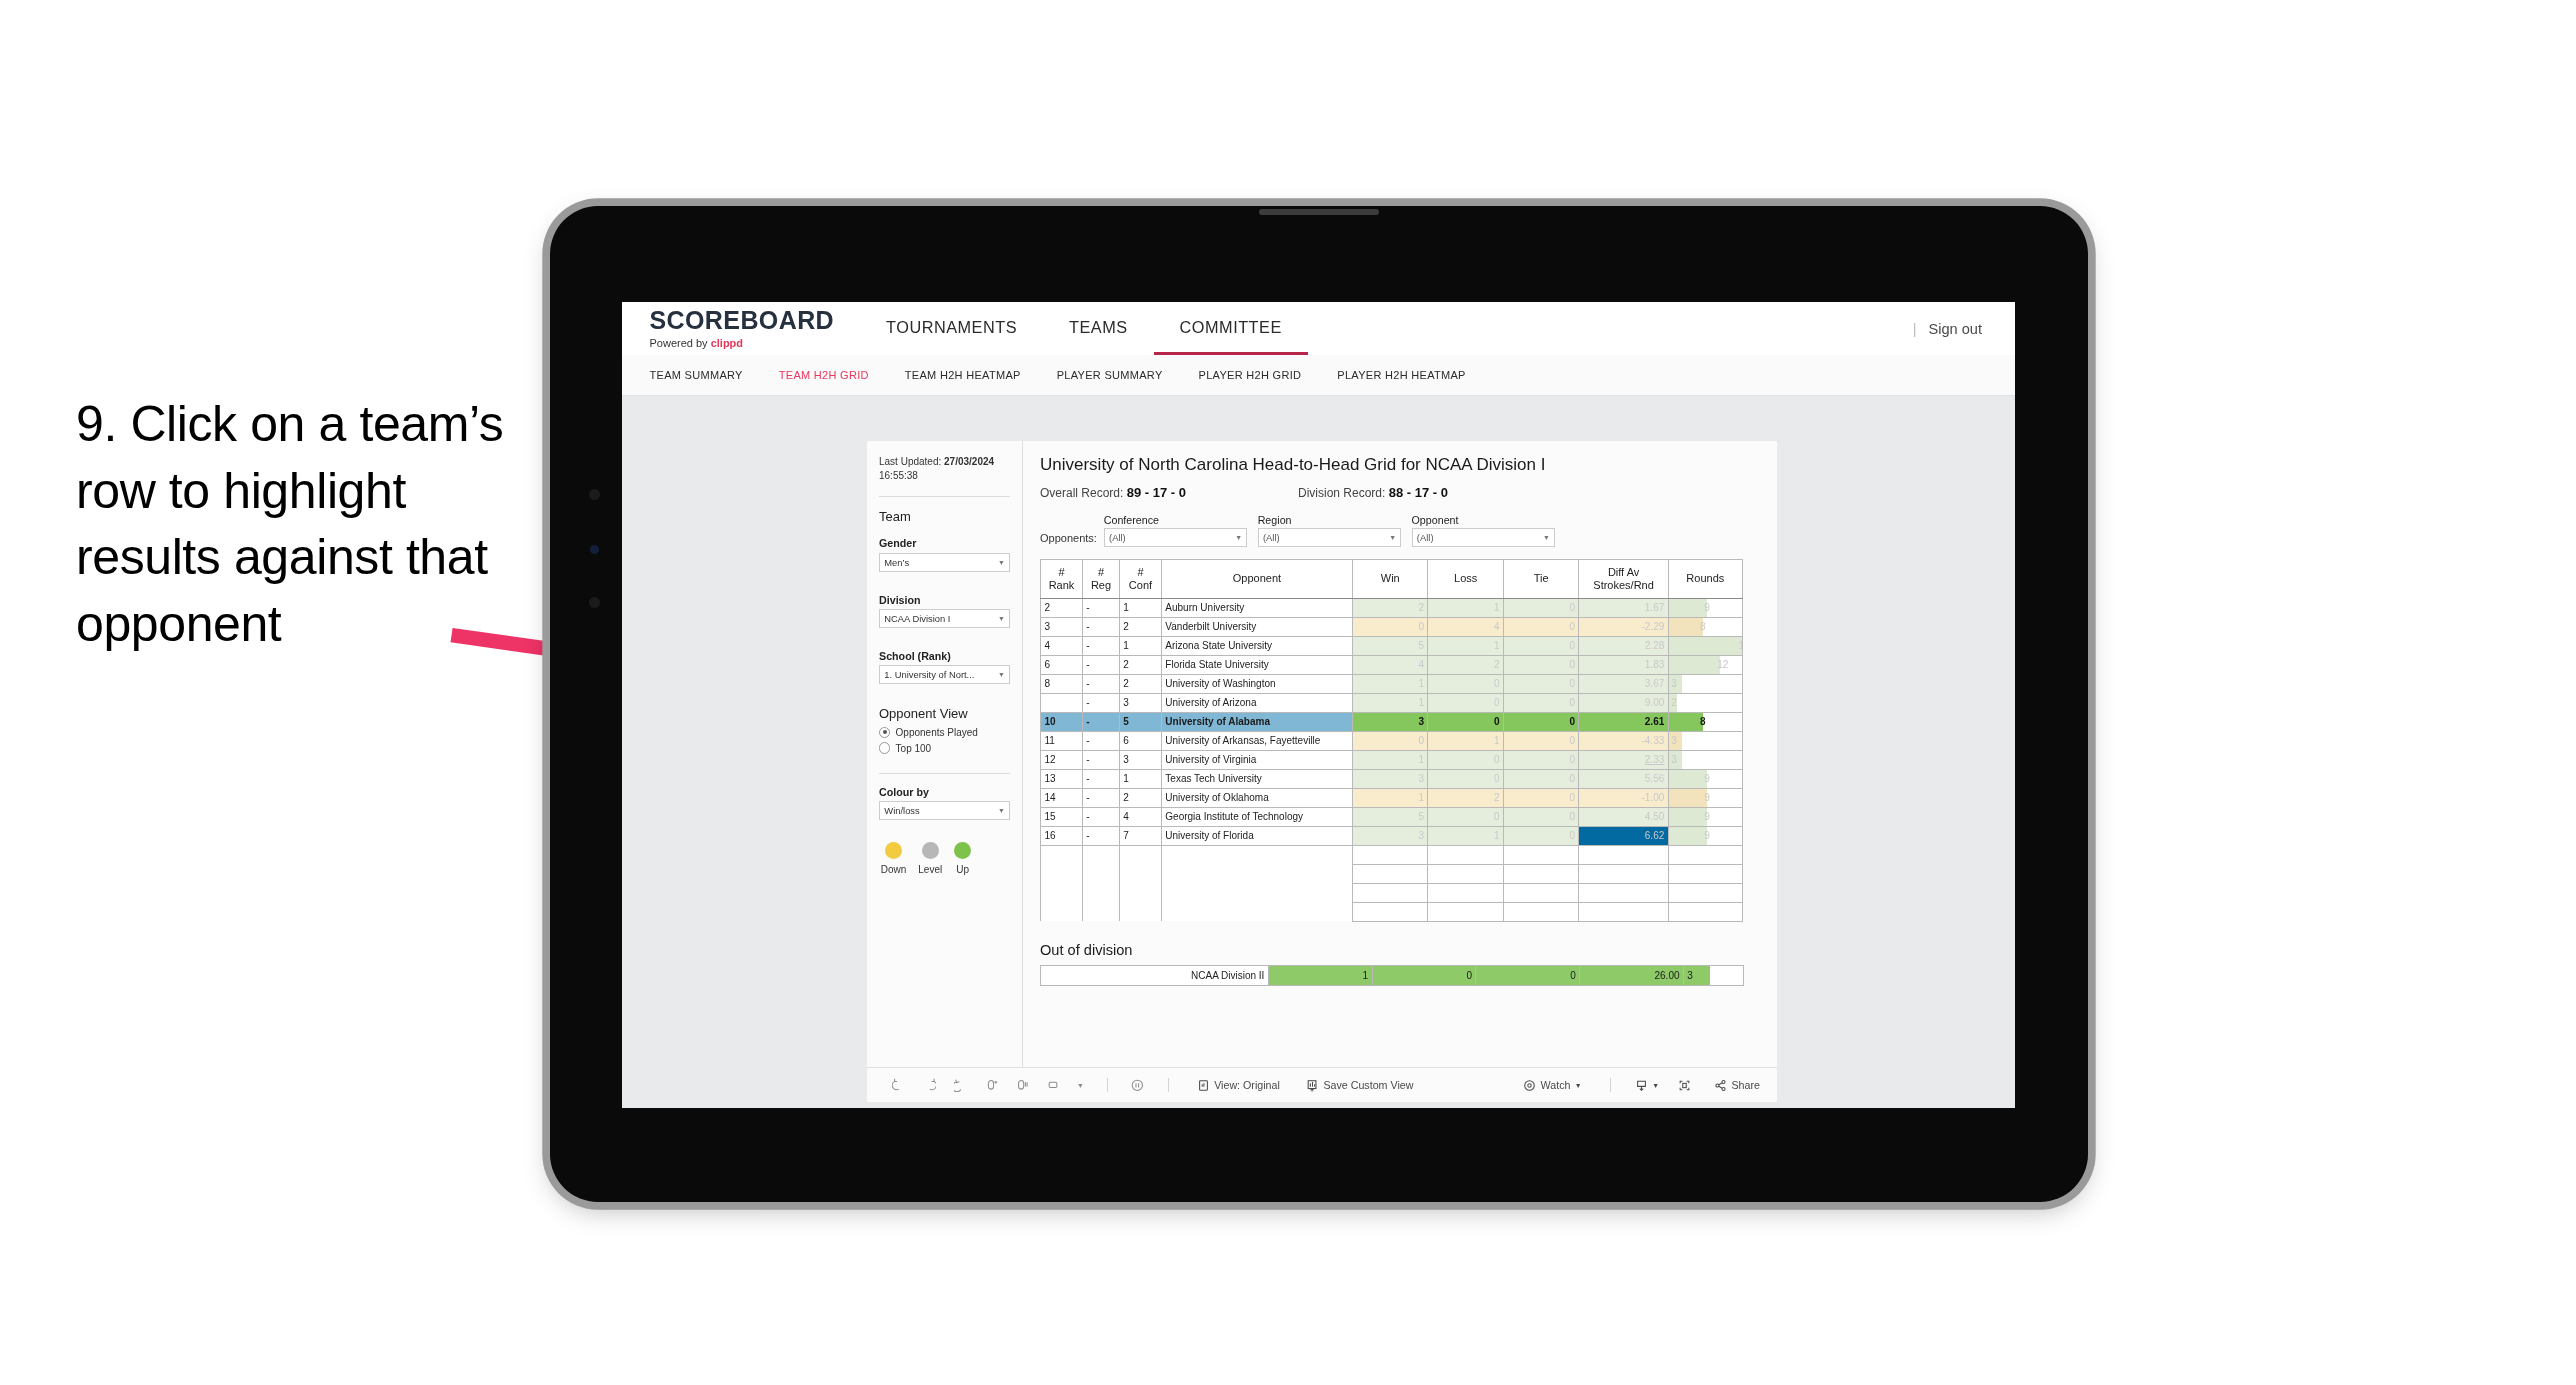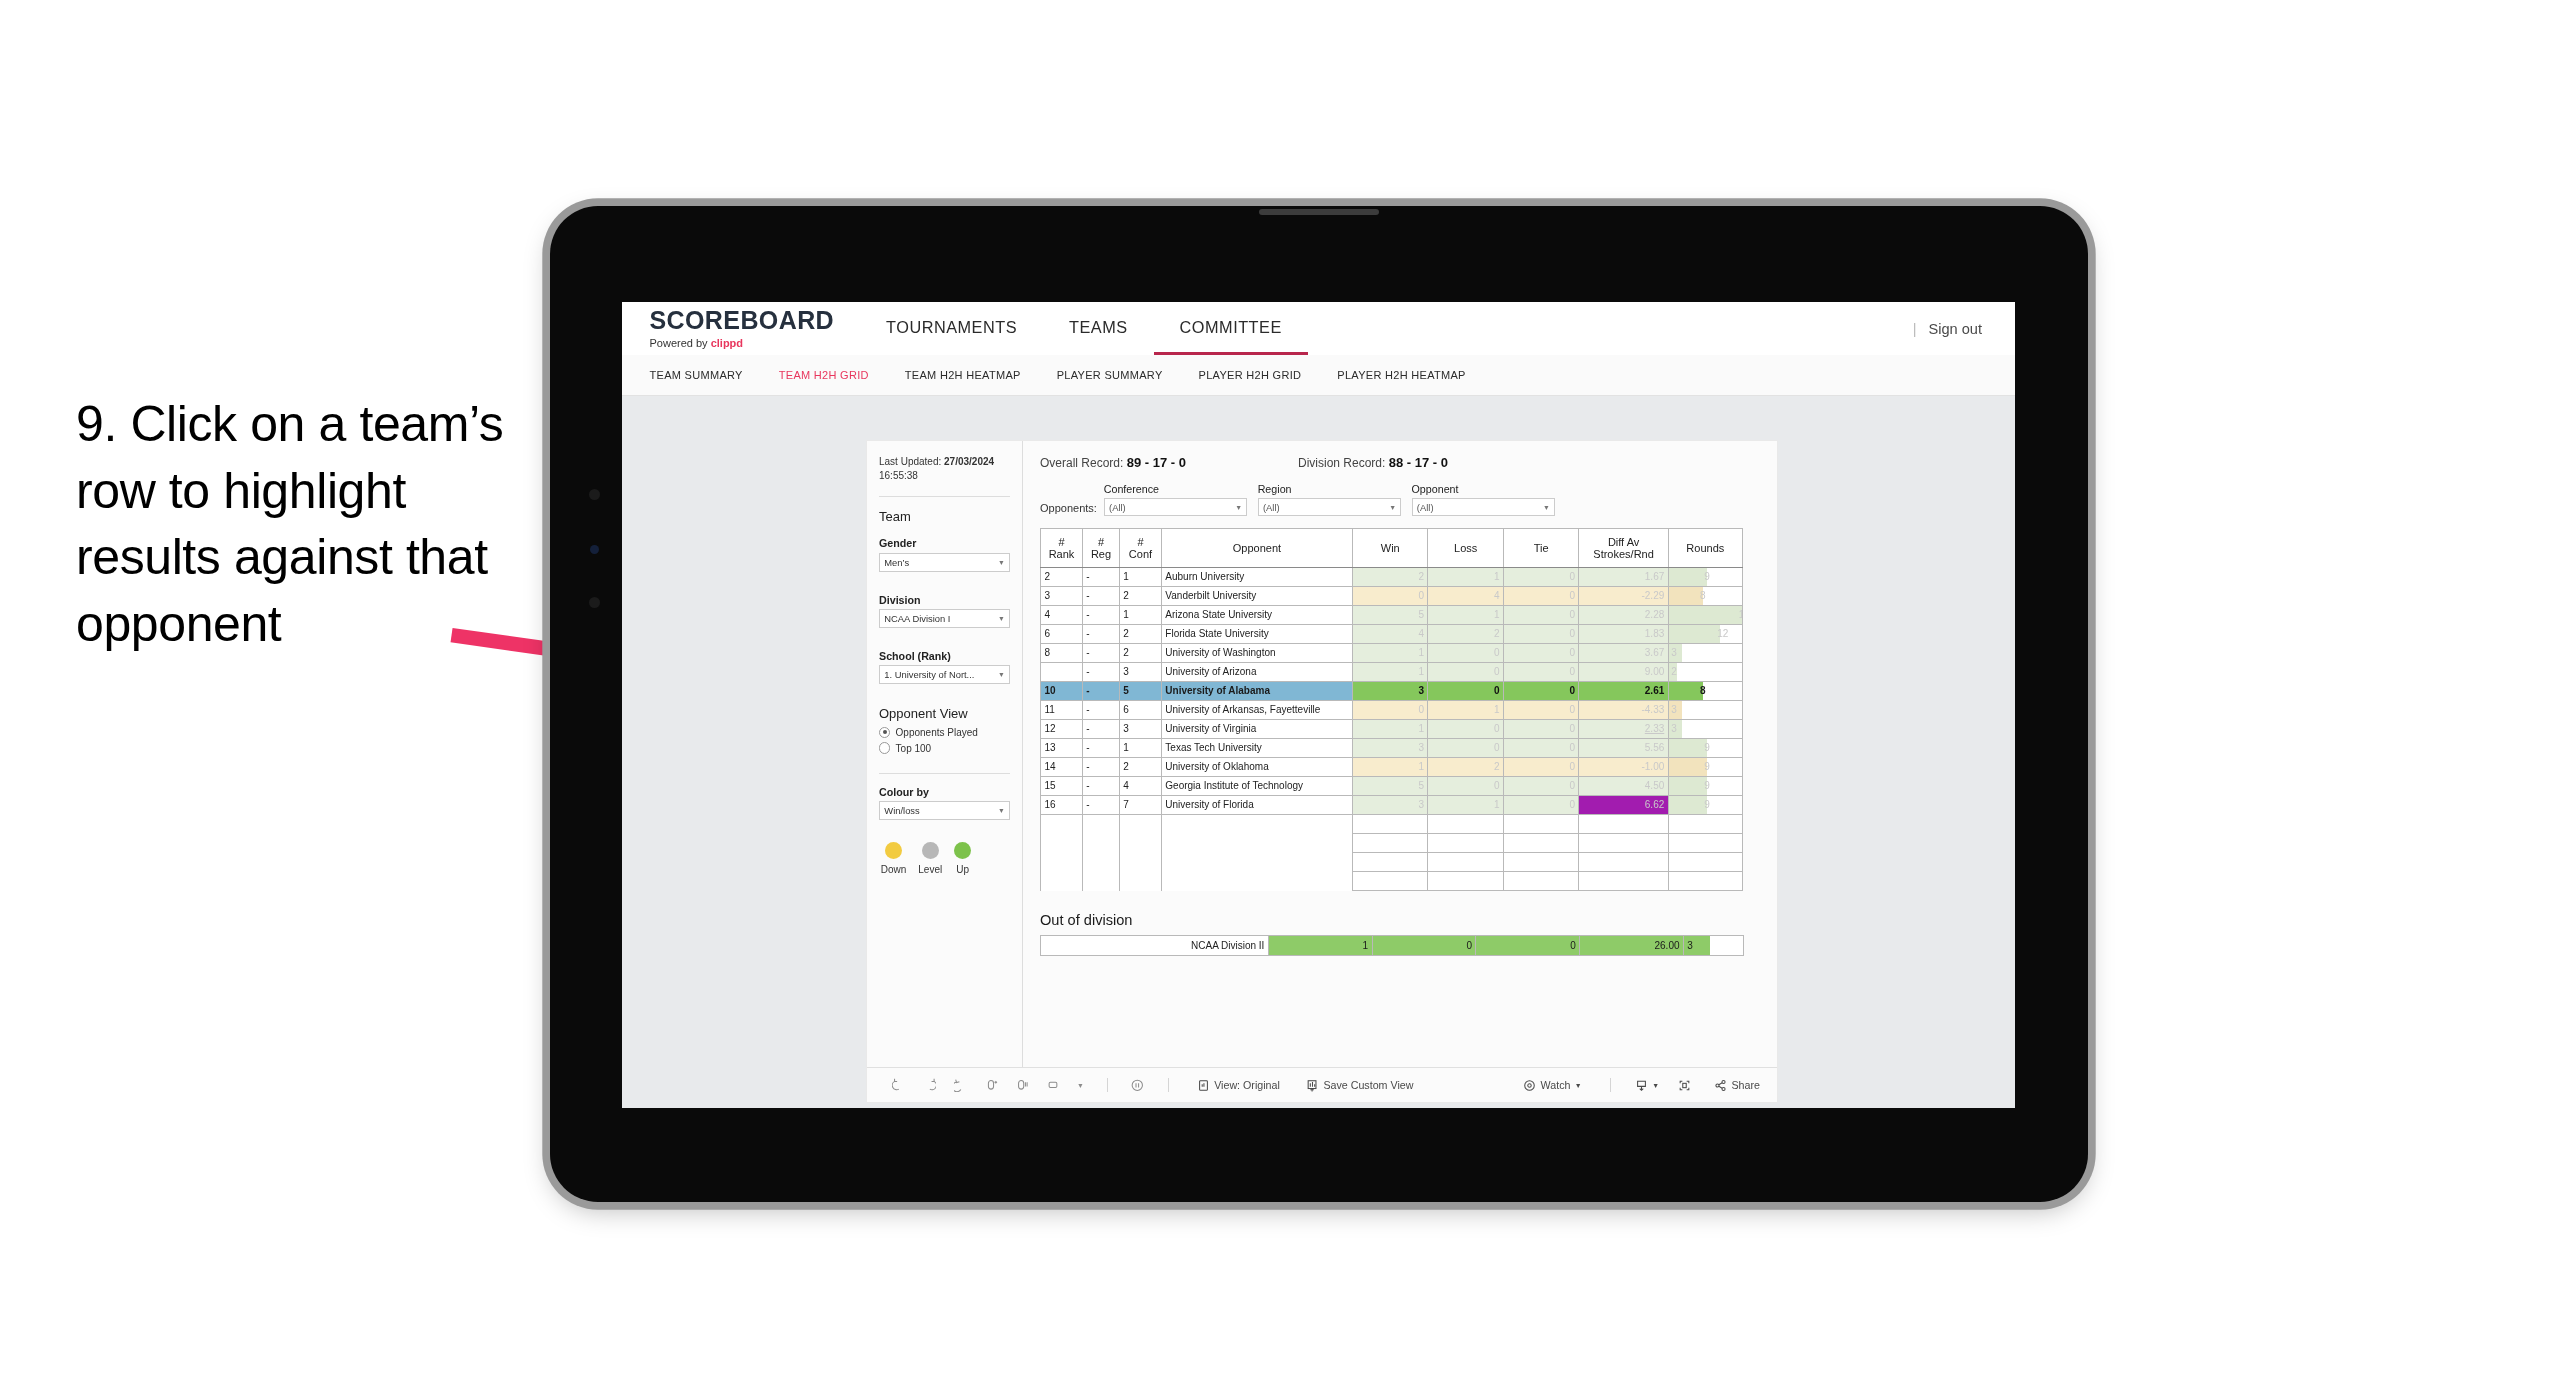--- a/index.html
+++ b/index.html
@@ -321,20 +321,21 @@
                 <span class="dot-lbl">Level</span>
               </div>
               <div class="legend-item">
                 <span class="dot" style="background:#7dc24b"></span>
                 <span class="dot-lbl">Up</span>
               </div>
             </div>
           </div>
 
           <div class="content">
+            <div class="viz-title">University of North Carolina Head-to-Head Grid for NCAA Division I</div>
 
             <div class="records">
               <div class="rec1">
                 <span>Overall Record:</span>
                 <b>89 - 17 - 0</b>
               </div>
               <div>
                 <span>Division Record:</span>
                 <b>88 - 17 - 0</b>
               </div>
@@ -513,21 +514,21 @@
                     <td class="c-rounds" style="background: rgb(255, 255, 255);"><span class="roundbar" style="width: 52.9412%; background: rgb(221, 233, 210);"></span><span class="roundval dim" style="margin-left: 44.9412%;">9</span></td>
                   </tr>
                   <tr>
                     <td class="c-rank" style="background: rgb(255, 255, 255);">16</td>
                     <td class="c-reg" style="background: rgb(255, 255, 255);">-</td>
                     <td class="c-conf" style="background: rgb(255, 255, 255);">7</td>
                     <td class="c-opp" style="background: rgb(255, 255, 255);">University of Florida</td>
                     <td class="c-num metric dim" style="background: rgb(229, 238, 221);">3</td>
                     <td class="c-num metric dim" style="background: rgb(229, 238, 221);">1</td>
                     <td class="c-num metric dim" style="background: rgb(229, 238, 221);">0</td>
-                    <td class="c-diff metric dim" style="background: #a21caf;">6.62</td>
+                    <td class="c-diff metric dim" style="background: #0369a1;">6.62</td>
                     <td class="c-rounds" style="background: rgb(255, 255, 255);"><span class="roundbar" style="width: 52.9412%; background: rgb(221, 233, 210);"></span><span class="roundval dim" style="margin-left: 44.9412%;">9</span></td>
                   </tr>
                   <tr class="emptyrow">
                     <td style="border-bottom: none; border-top: none;"></td>
                     <td style="border-bottom: none; border-top: none;"></td>
                     <td style="border-bottom: none; border-top: none;"></td>
                     <td style="border-bottom: none; border-top: none;"></td>
                     <td></td>
                     <td></td>
                     <td></td>

